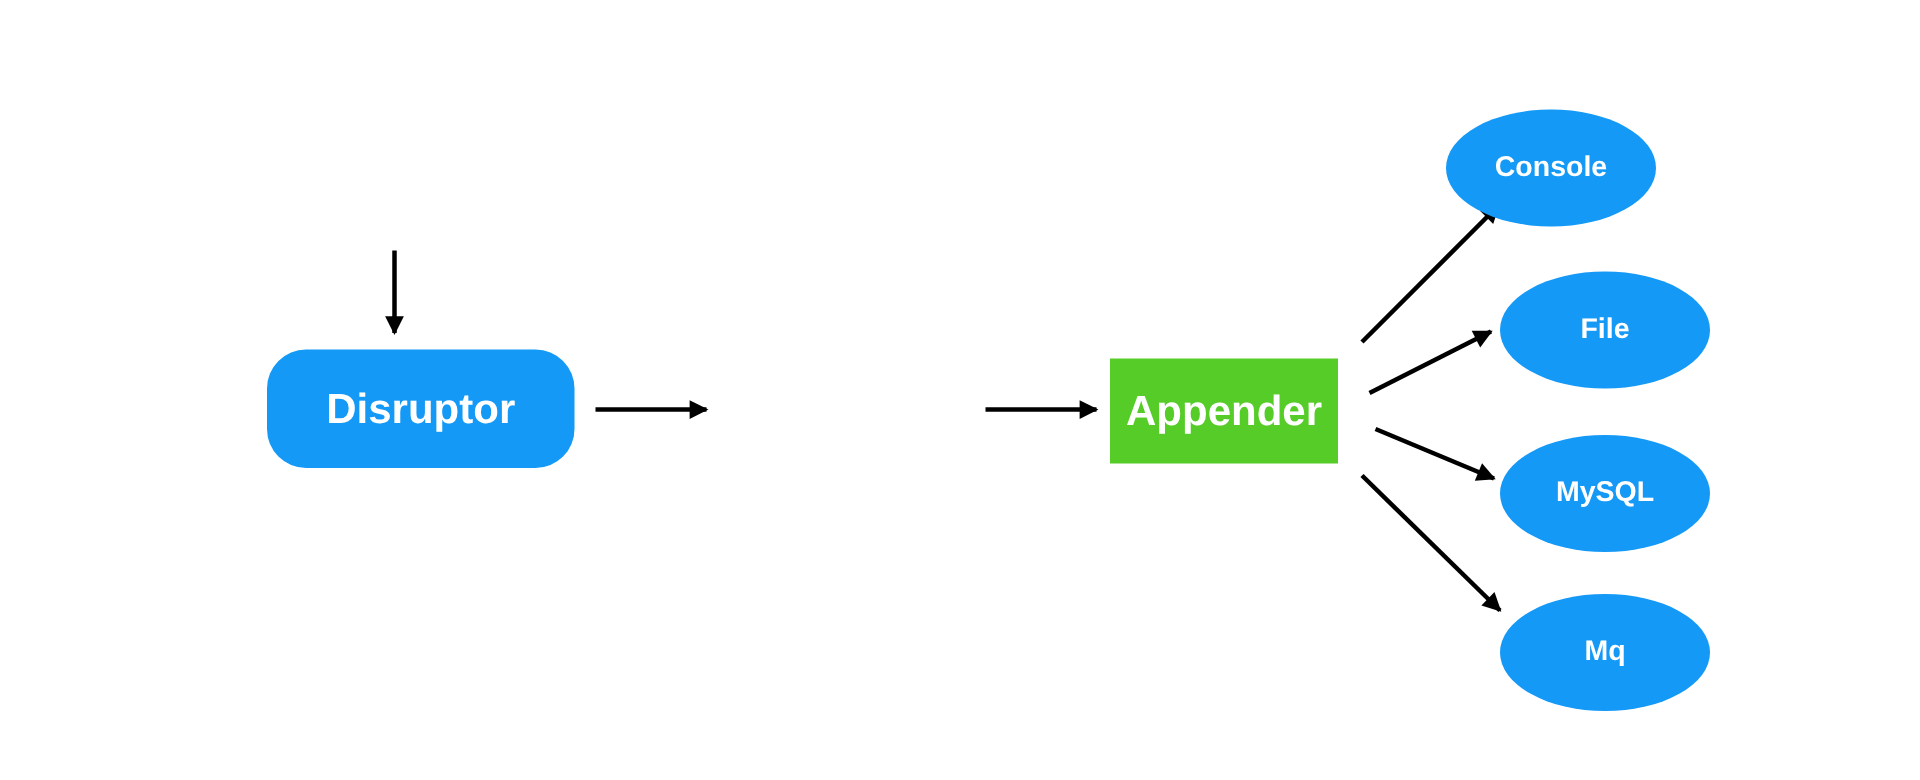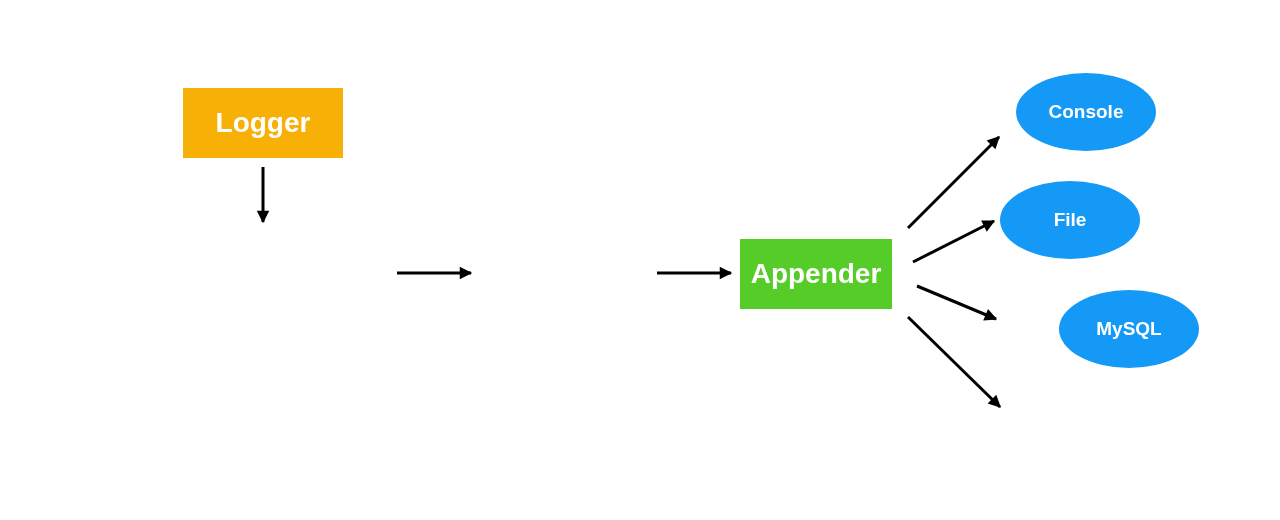--- a/index.html
+++ b/index.html
@@ -53,23 +53,23 @@
     border-radius: 26px;
   }
   #node-layout {
     left: 482px; top: 239px; width: 159px; height: 70px;
     background: var(--node-green, #55CC28);
   }
   #node-appender {
     left: 740px; top: 239px; width: 152px; height: 70px;
     background: var(--node-green, #55CC28);
   }
-  #node-console { left: 1016px; top: 73px;  width: 140px; height: 78px; align-items: center; }
+  #node-console { left: 964px; top: 73px;  width: 140px; height: 78px; align-items: center; }
   #node-file    { left: 1000px; top: 181px; width: 140px; height: 78px; }
-  #node-mysql   { left: 1059px; top: 290px; width: 140px; height: 78px; }
+  #node-mysql   { left: 1000px; top: 290px; width: 140px; height: 78px; }
   #node-mq      { left: 1000px; top: 396px; width: 140px; height: 78px; }
 </style>
 </head>
 <body>
 
 <div class="canvas">
 
   <svg class="edges" viewBox="0 0 1280 520" xmlns="http://www.w3.org/2000/svg">
     <defs>
       <marker id="arrowhead" viewBox="0 0 12 12" refX="10" refY="6" markerWidth="15" markerHeight="15" markerUnits="userSpaceOnUse" orient="auto">
@@ -78,36 +78,39 @@
     </defs>
     <line x1="263" y1="167" x2="263" y2="222" marker-end="url(#arrowhead)"></line>
     <line x1="397" y1="273" x2="471" y2="273" marker-end="url(#arrowhead)"></line>
     <line x1="657" y1="273" x2="731" y2="273" marker-end="url(#arrowhead)"></line>
     <line x1="908" y1="228" x2="999" y2="137" marker-end="url(#arrowhead)"></line>
     <line x1="913" y1="262" x2="994" y2="221" marker-end="url(#arrowhead)"></line>
     <line x1="917" y1="286" x2="996" y2="319" marker-end="url(#arrowhead)"></line>
     <line x1="908" y1="317" x2="1000" y2="407" marker-end="url(#arrowhead)"></line>
   </svg>
 
-  <div class="node rect-node" id="node-logger">
-    <span>Logger</span>
+
+  <div class="node rect-node" id="node-disruptor">
+    <span>Disruptor</span>
   </div>
-
 
 
   <div class="node rect-node" id="node-appender">
     <span>Appender</span>
   </div>
 
   <div class="node ellipse-node" id="node-console">
     <span>Console</span>
   </div>
 
   <div class="node ellipse-node" id="node-file">
     <span>File</span>
   </div>
 
   <div class="node ellipse-node" id="node-mysql">
     <span>MySQL</span>
   </div>
 
+  <div class="node ellipse-node" id="node-mq">
+    <span>Mq</span>
+  </div>
 
 </div>
 
 </body></html>

